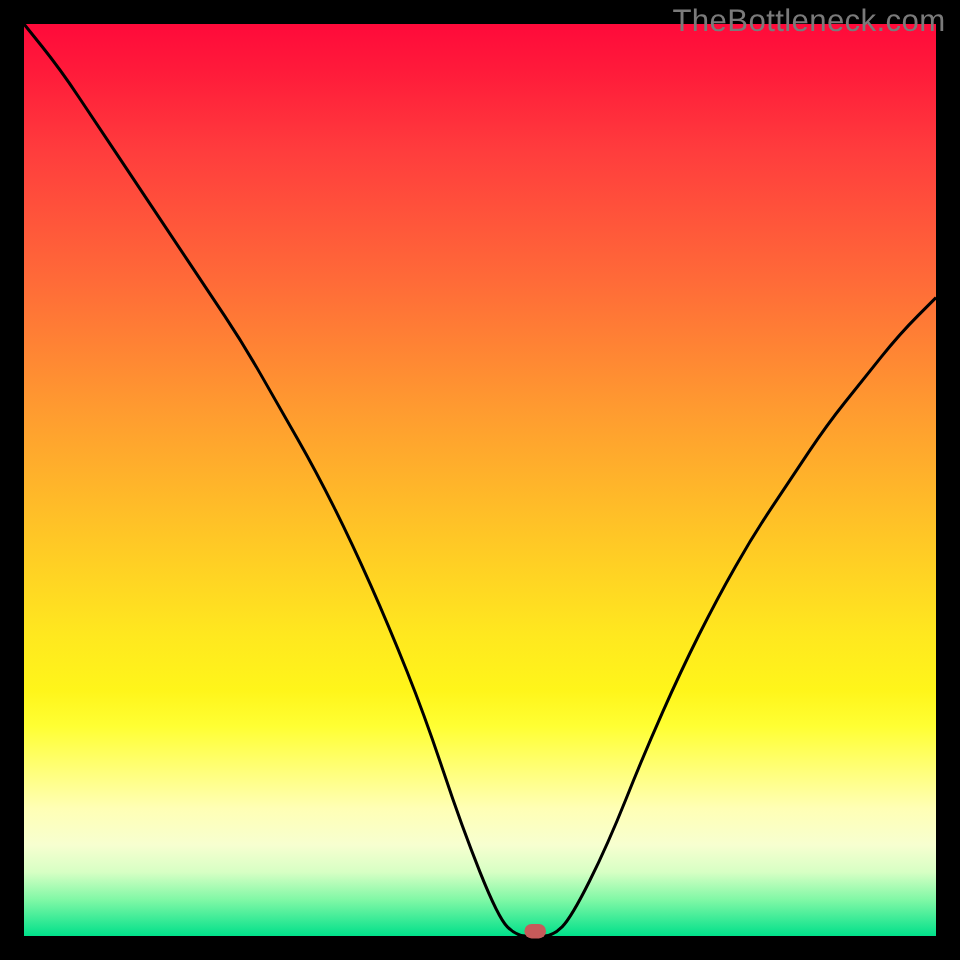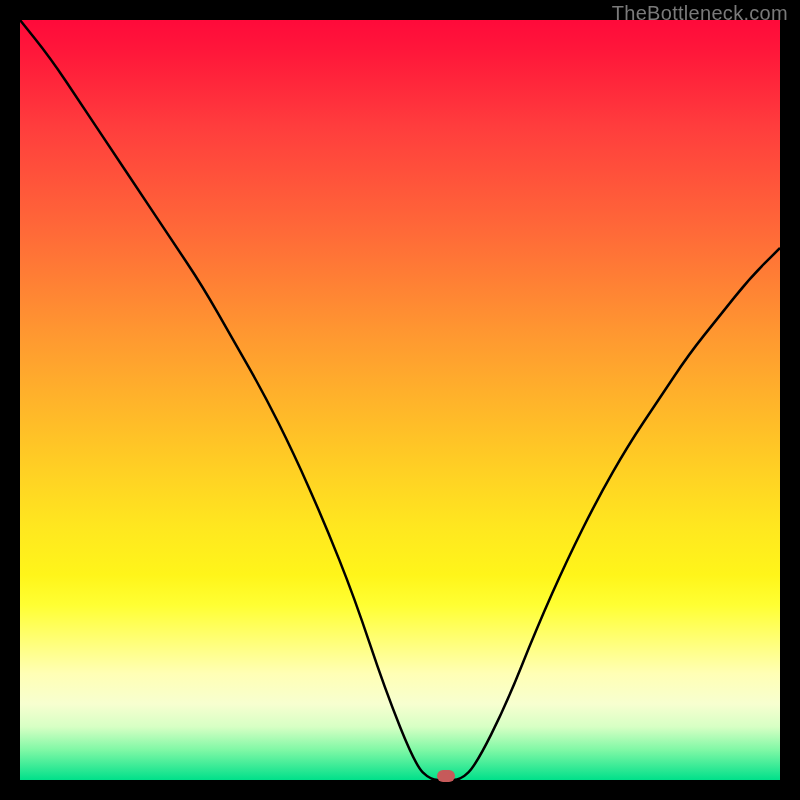--- a/index.html
+++ b/index.html
@@ -39,21 +39,21 @@
       #d7ffc4 93%,
       #81f8a6 96%,
       #00e08a 100%
     );
   }
   .watermark {
     position: absolute;
     top: 2px;
     right: 12px;
     color: #7a7a7a;
-    font-size: 20px;
+    font-size: 26px;
     letter-spacing: 0.3px;
     z-index: 5;
     user-select: none;
   }
   svg.curve {
     position: absolute;
     left: 0;
     top: 0;
     width: 760px;
     height: 760px;

